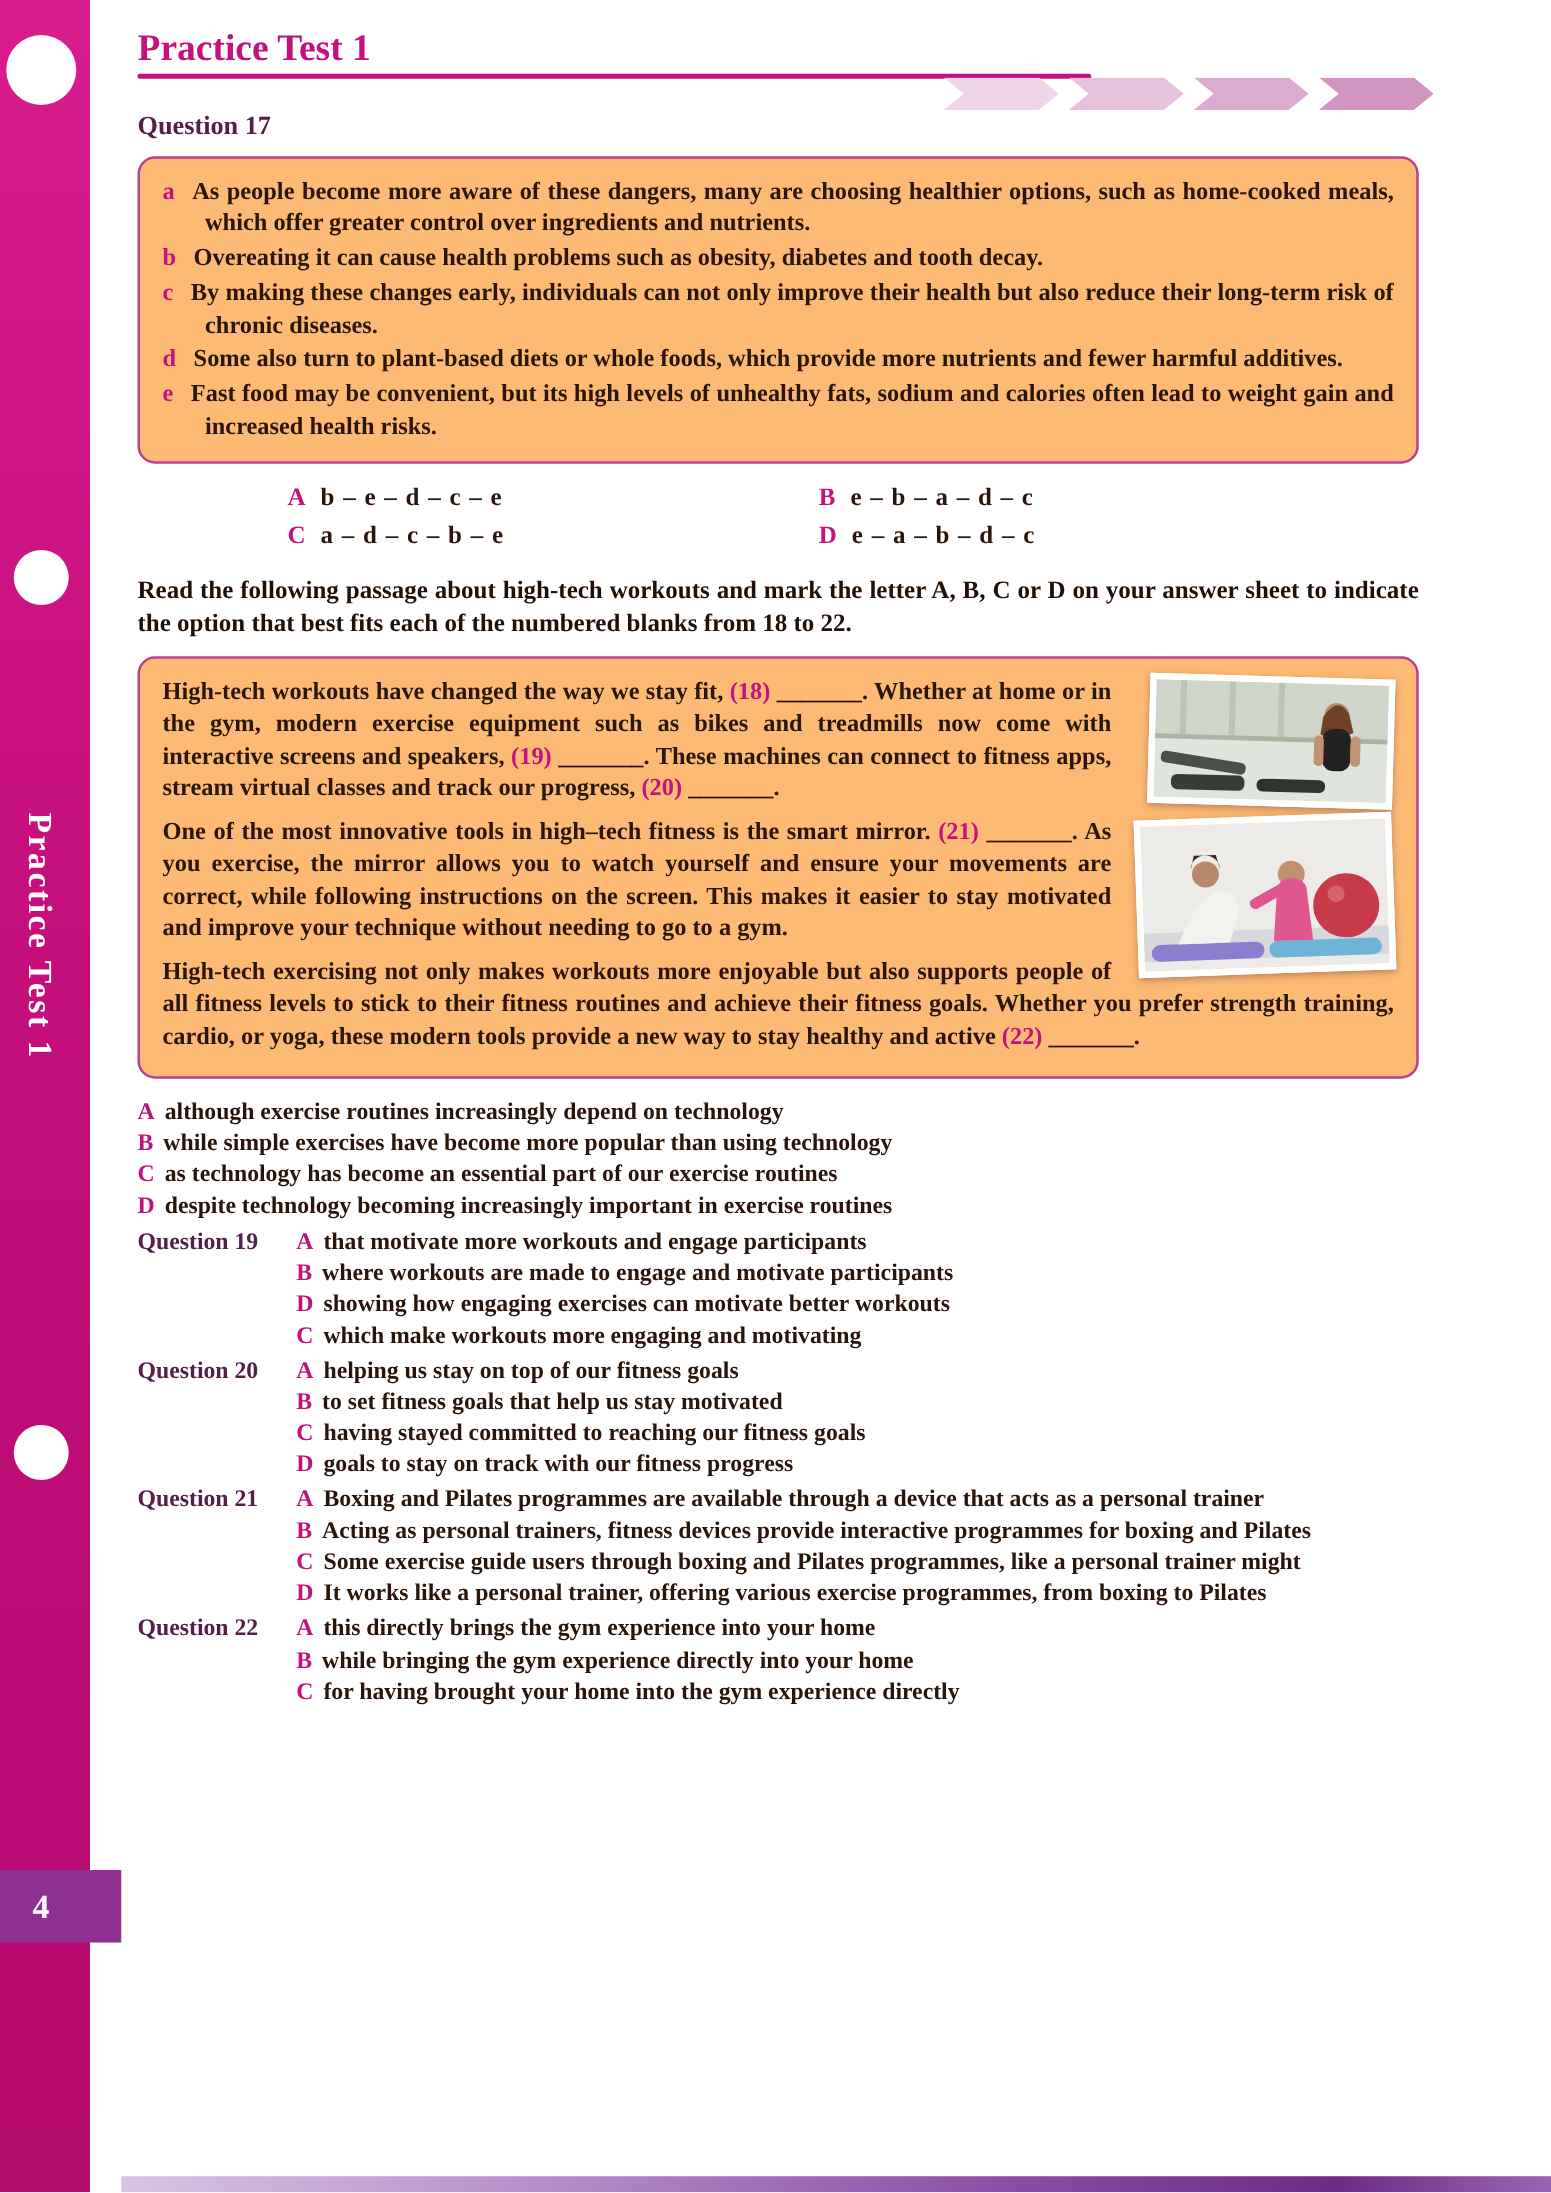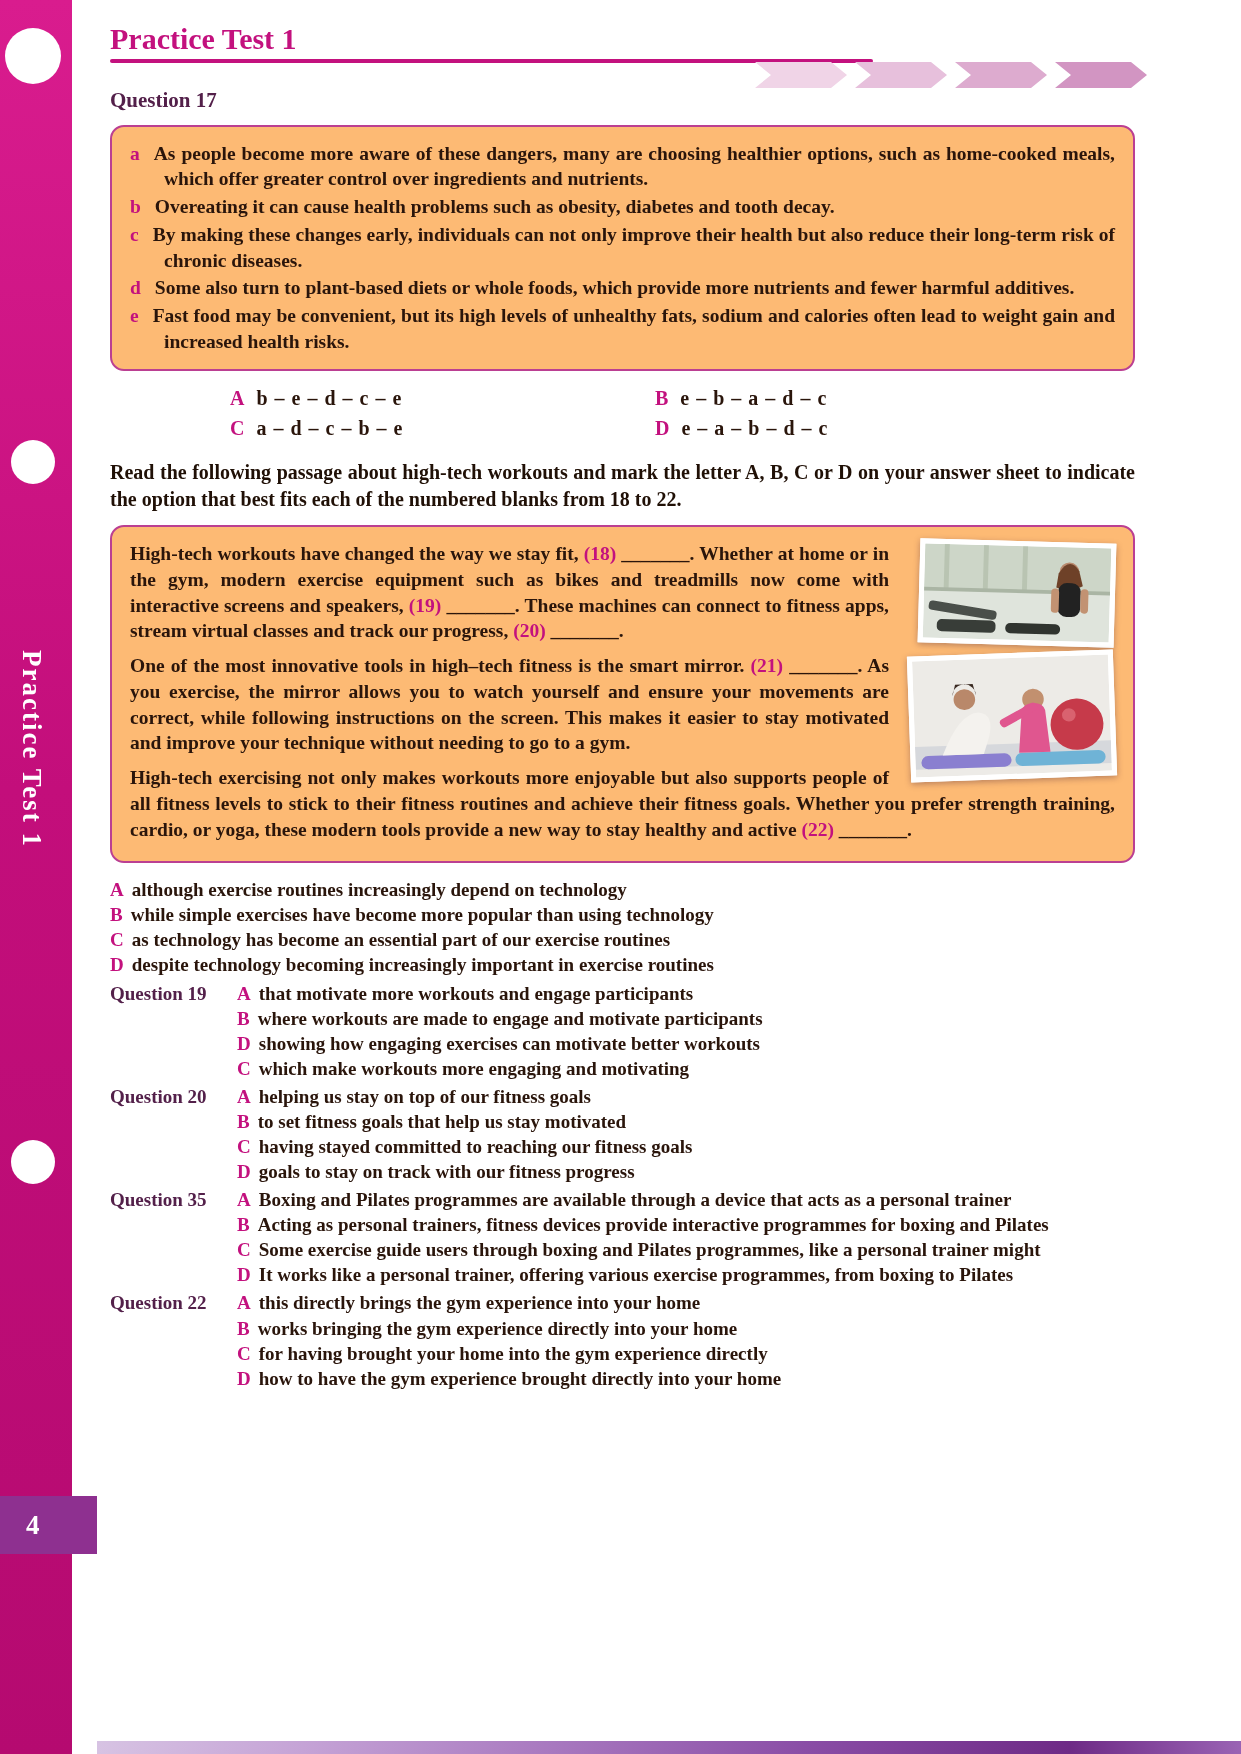--- a/index.html
+++ b/index.html
@@ -229,34 +229,33 @@
         <div class="q-label">Question 20</div>
         <div class="q-opts">
           <div class="opt"><span class="L">A</span><span class="T">helping us stay on top of our fitness goals</span></div>
           <div class="opt"><span class="L">B</span><span class="T">to set fitness goals that help us stay motivated</span></div>
           <div class="opt"><span class="L">C</span><span class="T">having stayed committed to reaching our fitness goals</span></div>
           <div class="opt"><span class="L">D</span><span class="T">goals to stay on track with our fitness progress</span></div>
         </div>
       </div>
 
       <div class="q">
-        <div class="q-label">Question 35</div>
+        <div class="q-label">Question 21</div>
         <div class="q-opts">
           <div class="opt"><span class="L">A</span><span class="T">Boxing and Pilates programmes are available through a device that acts as a personal trainer</span></div>
           <div class="opt"><span class="L">B</span><span class="T">Acting as personal trainers, fitness devices provide interactive programmes for boxing and Pilates</span></div>
           <div class="opt"><span class="L">C</span><span class="T">Some exercise guide users through boxing and Pilates programmes, like a personal trainer might</span></div>
           <div class="opt"><span class="L">D</span><span class="T">It works like a personal trainer, offering various exercise programmes, from boxing to Pilates</span></div>
         </div>
       </div>
 
       <div class="q">
         <div class="q-label">Question 22</div>
         <div class="q-opts">
           <div class="opt"><span class="L">A</span><span class="T">this directly brings the gym experience into your home</span></div>
-          <div class="opt"><span class="L">B</span><span class="T">works bringing the gym experience directly into your home</span></div>
+          <div class="opt"><span class="L">B</span><span class="T">while bringing the gym experience directly into your home</span></div>
           <div class="opt"><span class="L">C</span><span class="T">for having brought your home into the gym experience directly</span></div>
-          <div class="opt"><span class="L">D</span><span class="T">how to have the gym experience brought directly into your home</span></div>
         </div>
       </div>
 
     </section>
   </main>
 </div>
 
 </body></html>

